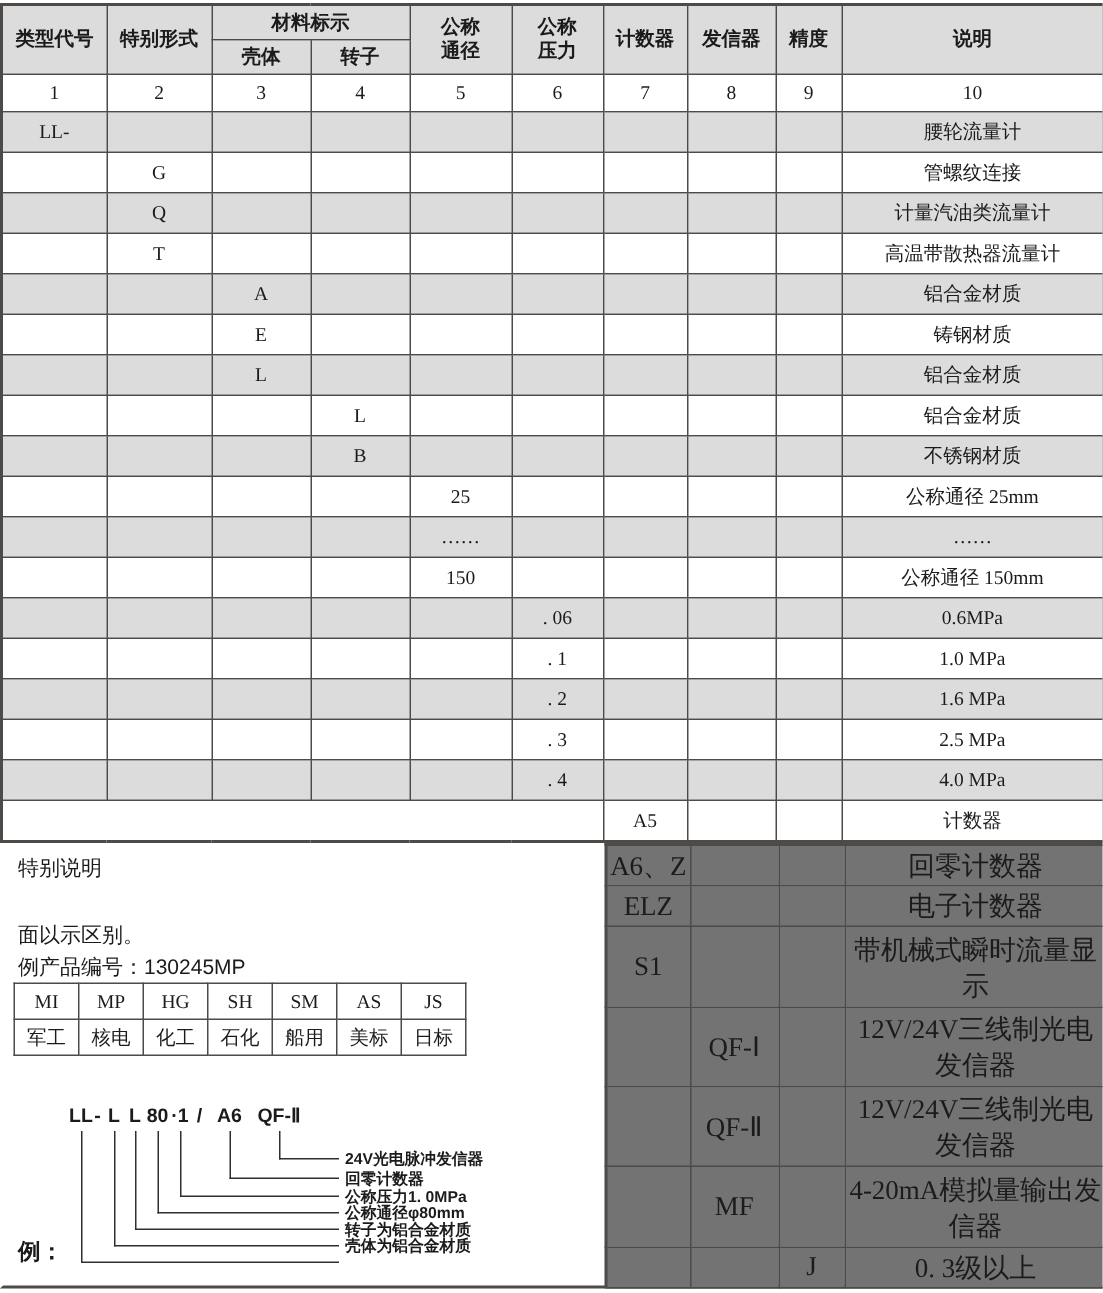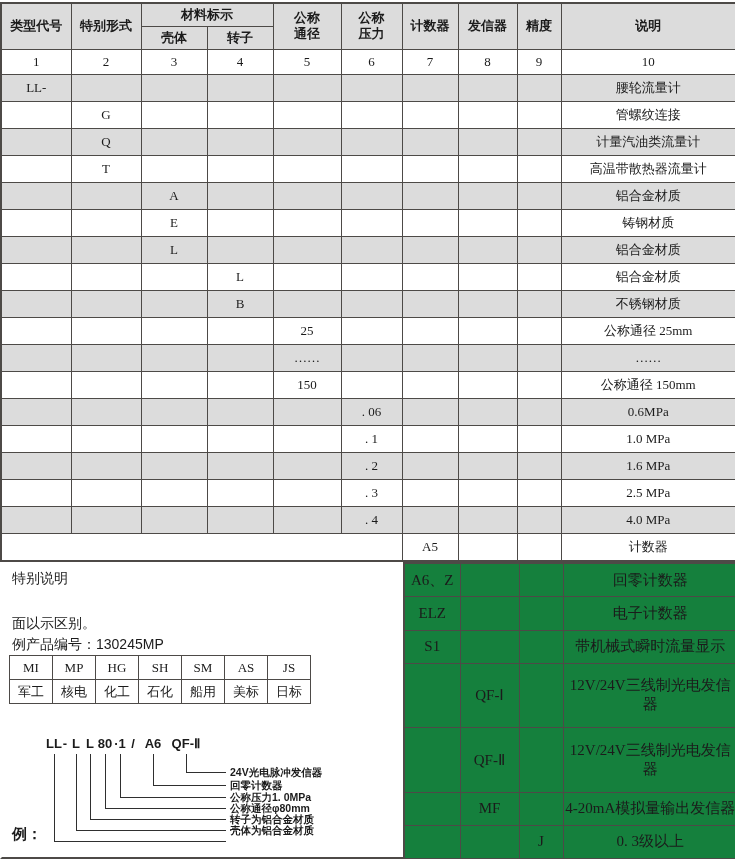--- a/index.html
+++ b/index.html
@@ -108,22 +108,22 @@
     height: 297px;
     flex: none;
     border-collapse: collapse;
     table-layout: fixed;
     border: 2px solid #4d4a47;
     border-bottom: none;
   }
   table.cont-table td {
     border: 1px solid #4d4a47;
     text-align: center; vertical-align: middle;
-    font-size: 15px;
-    background: #15803d;
+    font-size: 18px;
+    background: #737373;
   }
 </style>
 </head>
 <body>
 
 <div class="page">
 
   <table class="main-table">
     <colgroup>
       <col style="width:70px">

